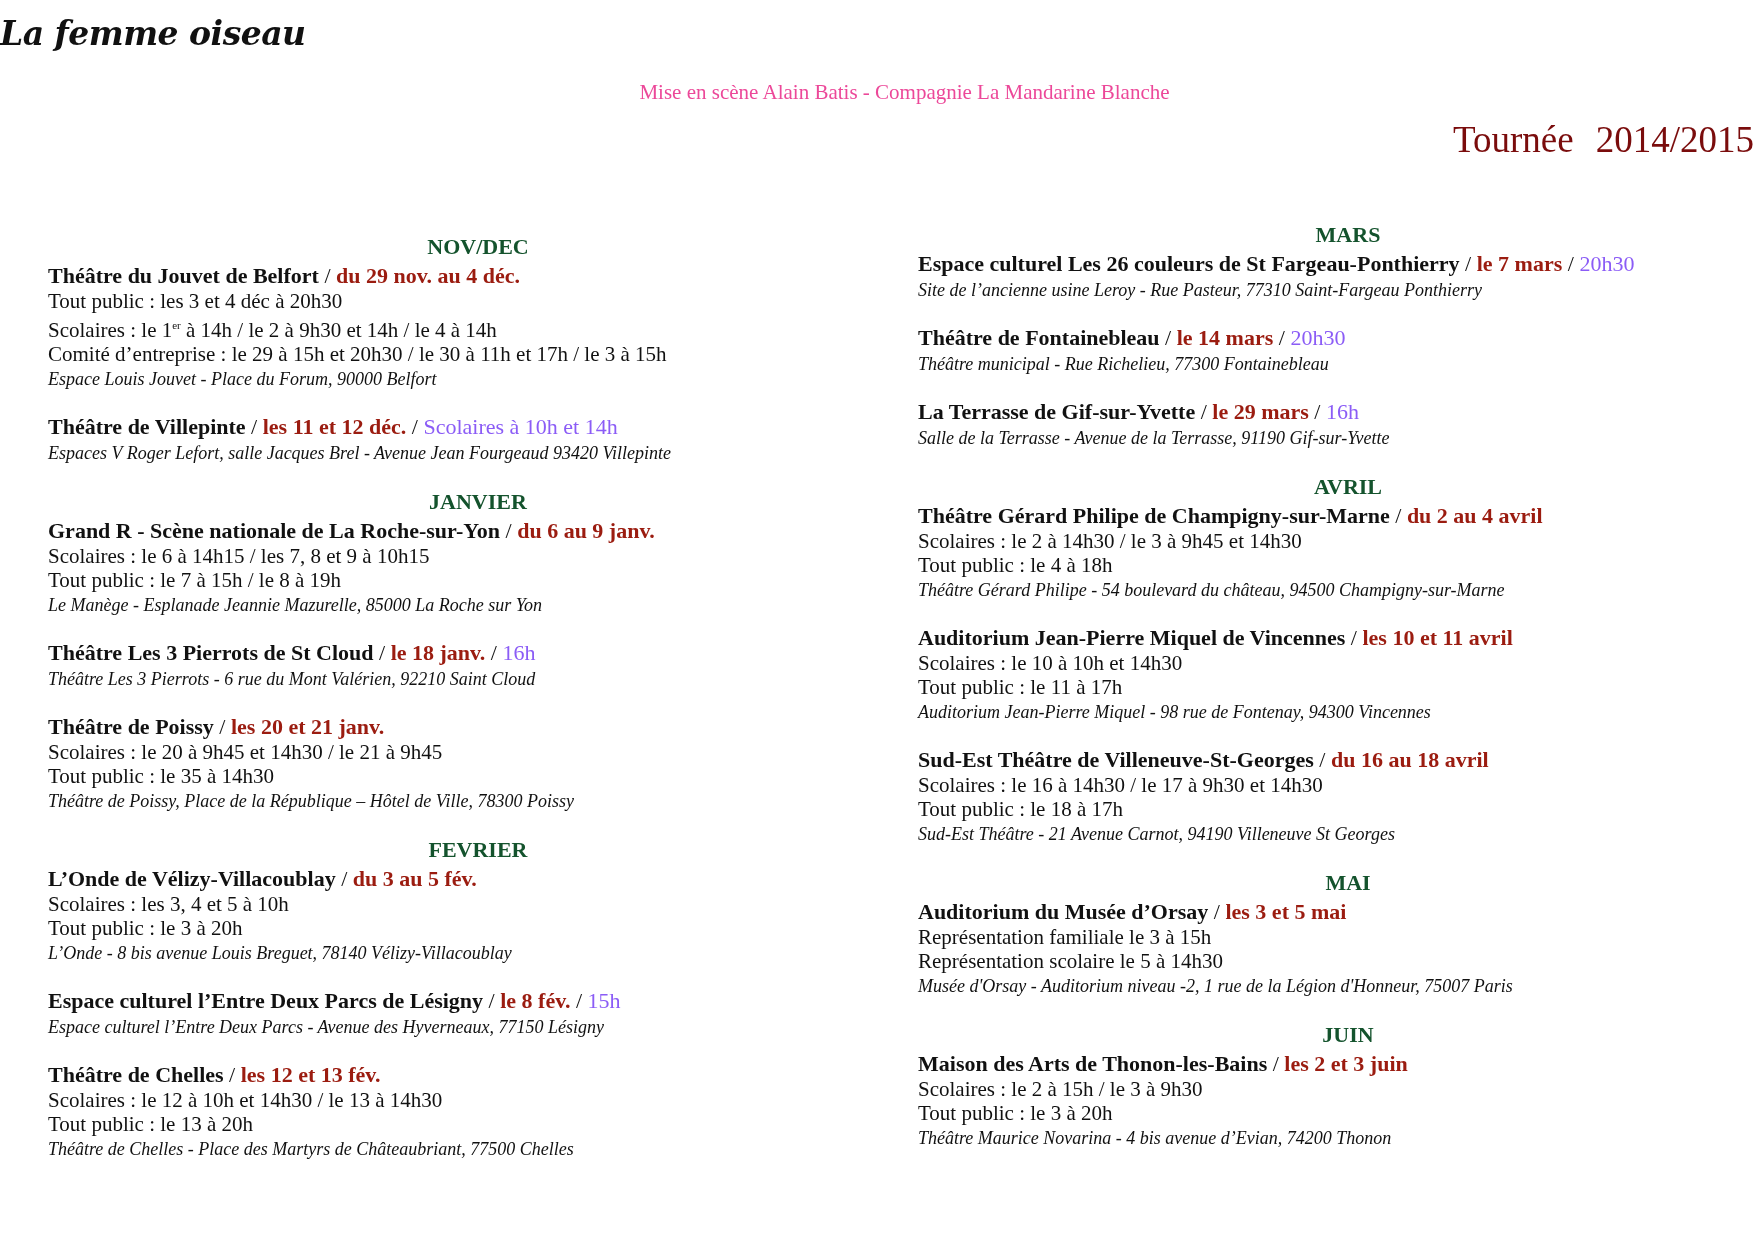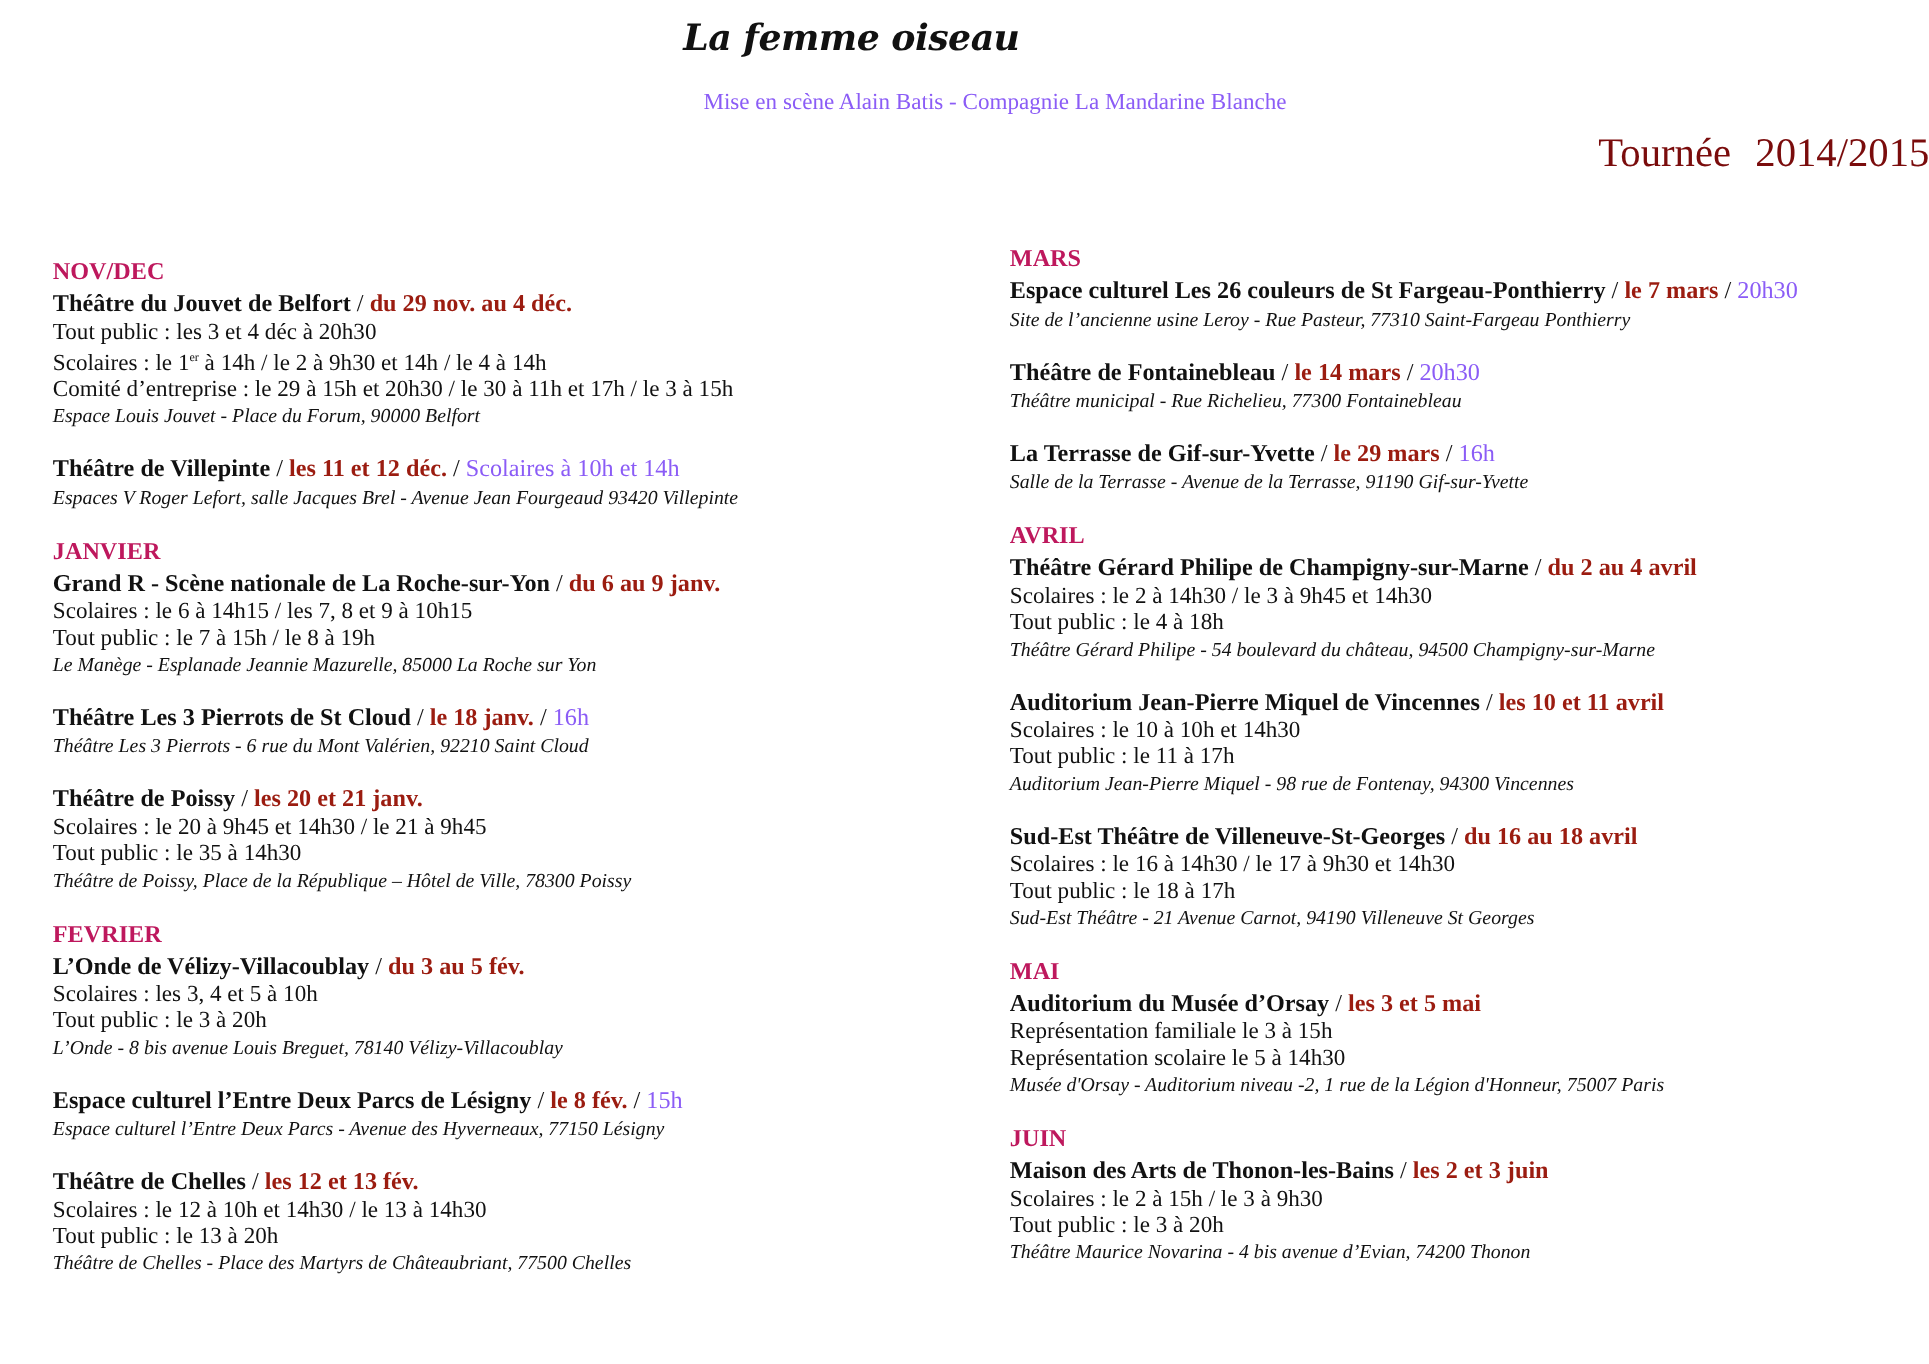--- a/index.html
+++ b/index.html
@@ -1,39 +1,40 @@
 <!DOCTYPE html>
 <html><head>
 <meta charset="utf-8">
 <style>
   html, body { margin: 0; padding: 0; background: #ffffff; }
   body {
     width: 1754px; height: 1240px; position: relative; overflow: hidden;
     font-family: "Liberation Serif", "DejaVu Serif", serif; color: #111;
   }
   .title {
-    position: absolute; top: 14px; left: 0; width: 1548px; text-align: center;
+    position: absolute; top: 14px; left: 0; width: 1548px; text-align: left;
     font-family: "DejaVu Serif", serif; font-style: italic; font-weight: bold;
     font-size: 33px; letter-spacing: -0.5px; color: #111;
   }
   .subtitle {
     position: absolute; top: 80px; left: 0; width: 1754px; text-align: center;
-    font-size: 21px; color: #8b5cf6; padding-left: 55px; box-sizing: border-box;
+    font-size: 21px; color: #ec4899; padding-left: 55px; box-sizing: border-box;
   }
   .tour {
     position: absolute; top: 118px; left: 0; width: 1754px; text-align: right;
     font-size: 37px; color: #7a0c0c;
   }
   .tour .gap { display: inline-block; width: 22px; }
   .col { position: absolute; width: 860px; }
   .col.left { left: 48px; top: 233px; }
   .col.right { left: 918px; top: 221px; }
   .month {
-    font-weight: bold; color: #be185d; font-size: 22px; line-height: 28px;
+    font-weight: bold; color: #14532d; font-size: 22px; line-height: 28px;
     margin: 0 0 2px 0;
+    text-align: center;
   }
   .month.spaced { margin-top: 20px; }
   .venue { margin-bottom: 22px; }
   .venue .head { font-size: 22px; line-height: 26px; font-weight: bold; white-space: nowrap; }
   .venue .head .name { color: #111; }
   .venue .head .sep { color: #111; font-weight: normal; }
   .venue .head .dates { color: #9b1c10; }
   .venue .head .extra { font-weight: normal; color: #8b5cf6; }
   .venue .line { font-size: 21px; line-height: 24px; white-space: nowrap; }
   .venue .addr { font-style: italic; font-size: 18px; line-height: 26px; white-space: nowrap; }

